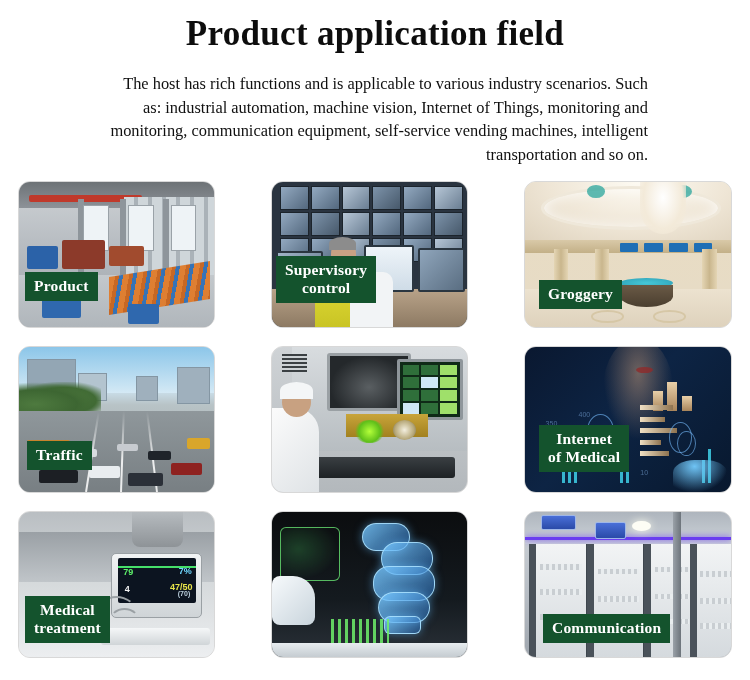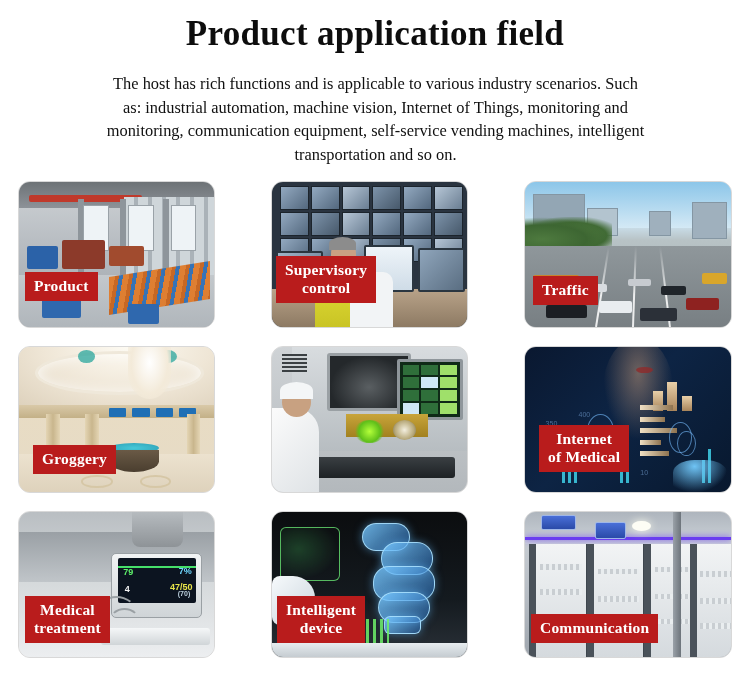--- a/index.html
+++ b/index.html
@@ -37,21 +37,21 @@
   }
   .intro {
     position: absolute;
     left: 103px;
     top: 72px;
     width: 545px;
     font-family: "Liberation Serif", serif;
     font-size: 16.4px;
     line-height: 23.5px;
     color: #101010;
-    text-align: center;
+    text-align: right;
   }
 
   
   .grid {
     position: absolute;
     left: 18px;
     top: 181px;
     width: 714px;
     display: grid;
     grid-template-columns: 197px 197px 208px;
@@ -68,42 +68,42 @@
     background: #e9e9e9;
   }
   .card .scene {
     position: absolute;
     inset: 0;
     overflow: hidden;
     text-decoration: underline;
   }
   .label {
     position: absolute;
-    background: #b91c1c;
+    background: #14532d;
     color: #ffffff;
     font-family: "Liberation Serif", serif;
     font-weight: bold;
     font-size: 15.5px;
     line-height: 18px;
     padding: 5px 9px 6px 9px;
     white-space: pre-line;
     z-index: 9;
     letter-spacing: 0.2px;
   }
   .label.two-line { text-align: center; }
 
   
   .lbl-industry     { left: 6px;  bottom: 26px; }
   .lbl-supervisory  { left: 4px;  bottom: 24px; }
   .lbl-groggery     { left: 14px; bottom: 18px; }
   .lbl-traffic      { left: 8px;  bottom: 22px; }
   .lbl-iot          { left: 14px; bottom: 20px; }
   .lbl-medical      { left: 6px;  bottom: 14px; }
   .lbl-intelligent  { left: 5px;  bottom: 14px; }
-  .lbl-communication{ left: 6px;  bottom: 14px; margin-top: 10px; }
+  .lbl-communication{ left: 18px;  bottom: 14px; margin-top: 10px; }
 
   
 
   
   .s-industry { background: linear-gradient(180deg,#cfd3d6 0%,#b9bec3 40%,#9ea4aa 100%); }
   .s-industry .roof {
     position:absolute; left:0; top:0; width:100%; height:18%;
     background: linear-gradient(180deg,#6d7276,#8d9298);
   }
   .s-industry .crane {
@@ -492,20 +492,44 @@
         <div class="mon m1"></div>
         <div class="mon m2"></div>
         <div class="mon m3"></div>
         <div class="vest"></div>
         <div class="shirt"></div>
         <div class="person-head"></div>
         <div class="person-hair"></div>
       </div>
       <div class="label two-line lbl-supervisory">Supervisory
 control</div>
+    </div>
+
+    <div class="card">
+      <div class="scene s-grog">
+        <div class="ceil"></div>
+        <div class="ceil-ring"></div>
+        <div class="teal" style="left:30%"></div>
+        <div class="teal" style="left:72%"></div>
+        <div class="chand"></div>
+        <div class="balcony"></div>
+        <div class="screen" style="left:46%"></div>
+        <div class="screen" style="left:58%"></div>
+        <div class="screen" style="left:70%"></div>
+        <div class="screen" style="left:82%"></div>
+        <div class="pillar" style="left:14%"></div>
+        <div class="pillar" style="left:34%"></div>
+        <div class="pillar" style="left:86%"></div>
+        <div class="floor"></div>
+        <div class="bowl-top"></div>
+        <div class="bowl"></div>
+        <div class="inlay" style="left:32%"></div>
+        <div class="inlay" style="left:62%"></div>
+      </div>
+      <div class="label lbl-groggery">Groggery</div>
     </div>
 
     <div class="card">
       <div class="scene s-traffic">
         <div class="sky"></div>
         <div class="bldg" style="left:4%; top:8%; width:24%; height:28%; background:#93a6b4"></div>
         <div class="bldg" style="left:30%; top:18%; width:14%; height:18%; background:#b3c4cf"></div>
         <div class="bldg" style="left:60%; top:20%; width:10%; height:16%"></div>
         <div class="bldg" style="right:2%; top:14%; width:16%; height:24%"></div>
         <div class="trees"></div>
@@ -517,44 +541,20 @@
         <div class="car" style="left:36%; bottom:10%; width:16%; height:8%;  background:#e9edf0"></div>
         <div class="car" style="left:56%; bottom:4%;  width:18%; height:9%;  background:#2b3038"></div>
         <div class="car" style="left:78%; bottom:12%; width:16%; height:8%;  background:#8e2220"></div>
         <div class="car" style="left:28%; bottom:24%; width:12%; height:6%;  background:#d8dce0"></div>
         <div class="car" style="left:50%; bottom:28%; width:11%; height:5%;  background:#c7cbd0"></div>
         <div class="car" style="left:66%; bottom:22%; width:12%; height:6%;  background:#1f242a"></div>
         <div class="car" style="left:4%;  bottom:30%; width:22%; height:6%;  background:#c9832c"></div>
         <div class="car" style="right:2%; bottom:30%; width:12%; height:7%;  background:#d9a62b"></div>
       </div>
       <div class="label lbl-traffic">Traffic</div>
-    </div>
-
-    <div class="card">
-      <div class="scene s-grog">
-        <div class="ceil"></div>
-        <div class="ceil-ring"></div>
-        <div class="teal" style="left:30%"></div>
-        <div class="teal" style="left:72%"></div>
-        <div class="chand"></div>
-        <div class="balcony"></div>
-        <div class="screen" style="left:46%"></div>
-        <div class="screen" style="left:58%"></div>
-        <div class="screen" style="left:70%"></div>
-        <div class="screen" style="left:82%"></div>
-        <div class="pillar" style="left:14%"></div>
-        <div class="pillar" style="left:34%"></div>
-        <div class="pillar" style="left:86%"></div>
-        <div class="floor"></div>
-        <div class="bowl-top"></div>
-        <div class="bowl"></div>
-        <div class="inlay" style="left:32%"></div>
-        <div class="inlay" style="left:62%"></div>
-      </div>
-      <div class="label lbl-groggery">Groggery</div>
     </div>
 
     <div class="card">
       <div class="scene s-vision">
         <div class="body"></div>
         <div class="vents"></div>
         <div class="dark-screen"></div>
         <div class="panel">
           <i></i>
             <i></i>
@@ -640,22 +640,20 @@
           <div class="seg" style="left:6%;  top:2%;  width:58%; height:22%; border-radius:14px"></div>
           <div class="seg" style="left:30%; top:18%; width:64%; height:26%"></div>
           <div class="seg" style="left:20%; top:38%; width:76%; height:28%"></div>
           <div class="seg" style="left:26%; top:60%; width:64%; height:24%"></div>
           <div class="seg" style="left:34%; top:80%; width:44%; height:14%; border-radius:6px"></div>
         </div>
         <div class="gbars"></div>
         <div class="glove"></div>
         <div class="deskline"></div>
       </div>
-      <div class="label two-line lbl-intelligent">Intelligent
-device</div>
     </div>
 
     <div class="card">
       <div class="scene s-comm">
         <div class="ceil"></div>
         <div class="neon"></div>
         <div class="downlight" style="left:52%; top:6%"></div>
         <div class="signtag" style="left:8%;  top:2%;  width:16%; height:9%"></div>
         <div class="signtag" style="left:34%; top:7%;  width:14%; height:10%"></div>
         <div class="rack" style="left:2%;  width:24%">

